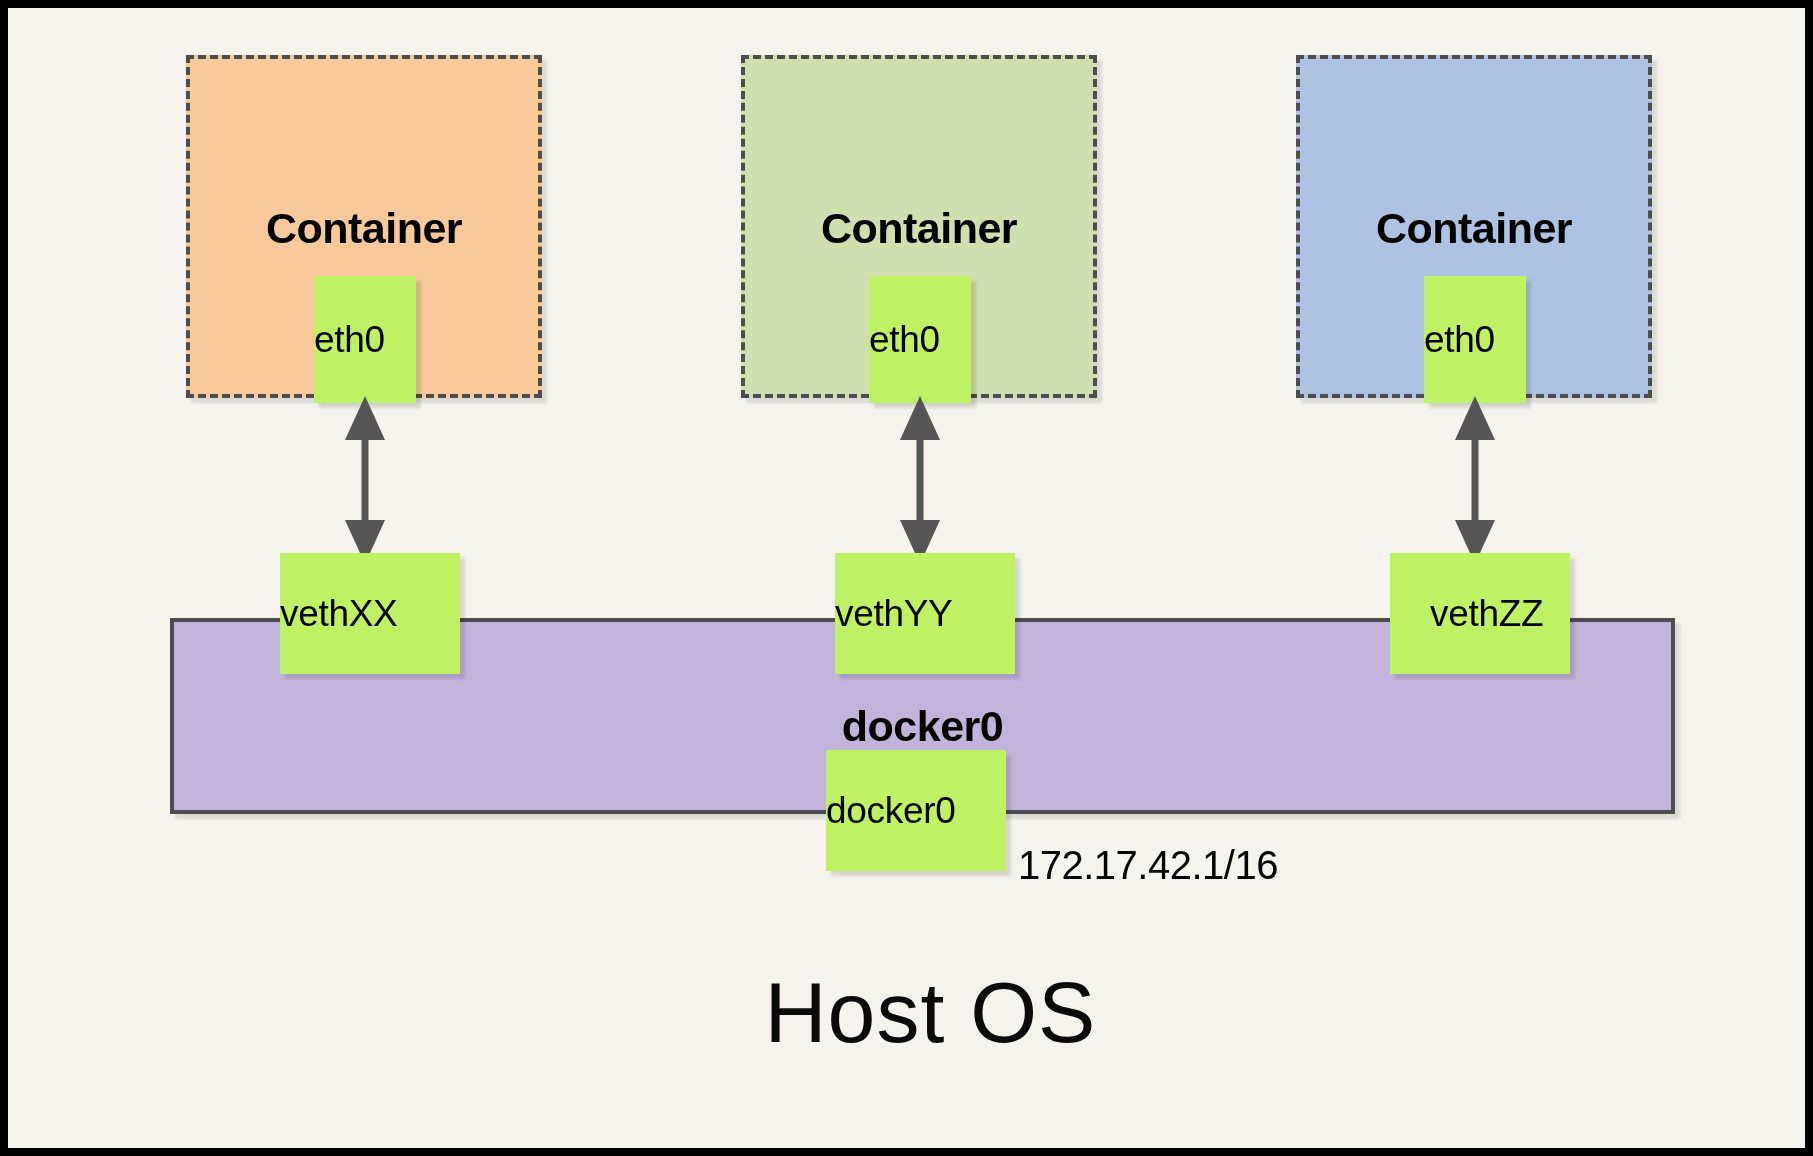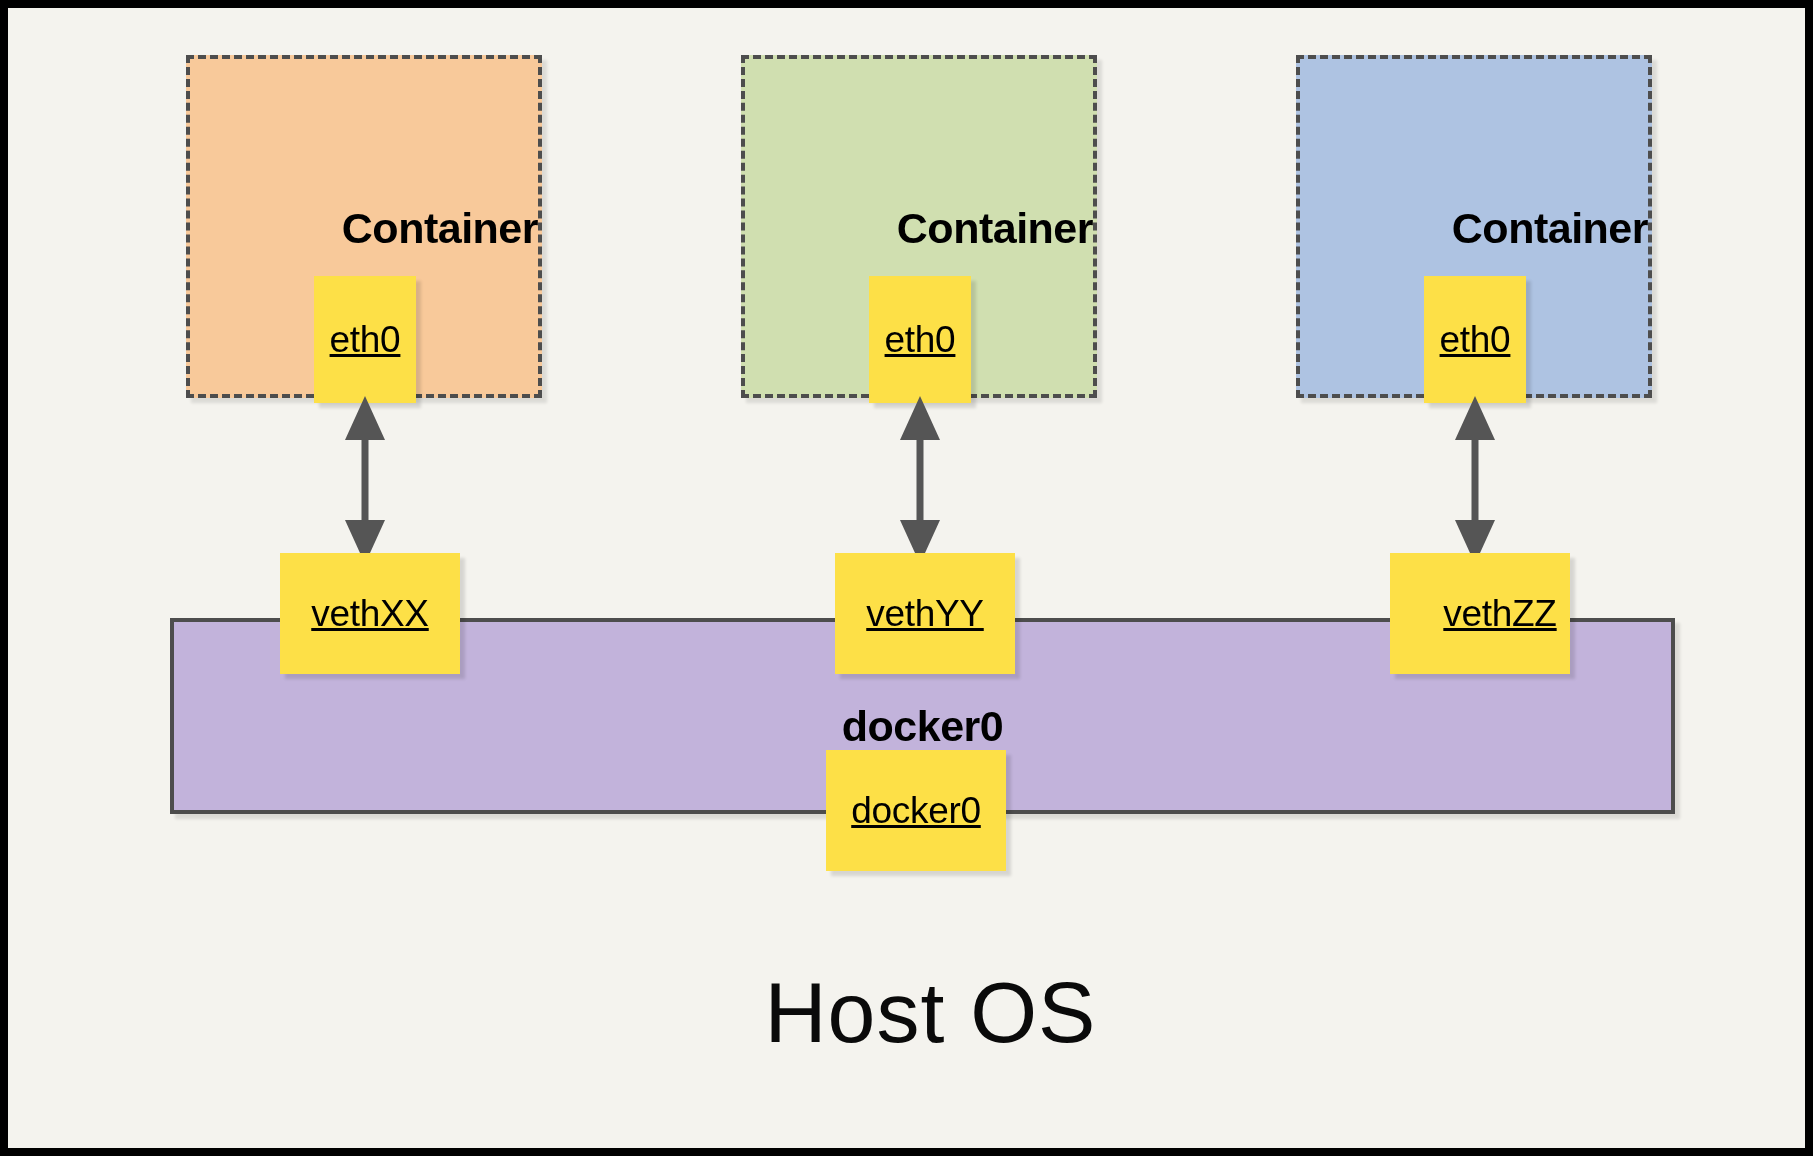--- a/index.html
+++ b/index.html
@@ -33,38 +33,36 @@
   .container-box {
     position: absolute;
     box-sizing: border-box;
     border: 4px dashed #4D4D4D;
     box-shadow: 5px 5px 3px rgba(0,0,0,0.10);
   }
   .container-title {
     position: absolute;
     left: 0;
     right: 0;
-    text-align: right;
+    text-align: center;
     font-size: 43px;
     font-weight: bold;
     color: #000000;
     letter-spacing: -0.5px;
     white-space: nowrap;
   }
 
   
   .yellow-box {
     position: absolute;
-    background: #fde047;
+    background: #bef264;
     box-sizing: border-box;
     box-shadow: 5px 5px 3px rgba(0,0,0,0.12);
     display: flex;
     align-items: center;
-    justify-content: center;
-    text-decoration: underline;
   }
   .yellow-box span {
     font-size: 37px;
     color: #000000;
     white-space: nowrap;
     letter-spacing: -0.3px;
   }
 
   
   .arrow {
@@ -172,17 +170,18 @@
     </div>
 
     <div class="yellow-box" style="left:1382px; top:545px; width:180px; height:121px;padding-left:40px;">
       <span>vethZZ</span>
     </div>
 
     <div class="yellow-box" style="left:818px; top:742px; width:180px; height:121px;">
       <span>docker0</span>
     </div>
 
+    <div id="ip-label" style="left:1010px; top:835px;">172.17.42.1/16</div>
 
     <div id="host-os-label" style="top:955px;">Host OS</div>
 
   </div>
 </div>
 
 </body></html>

